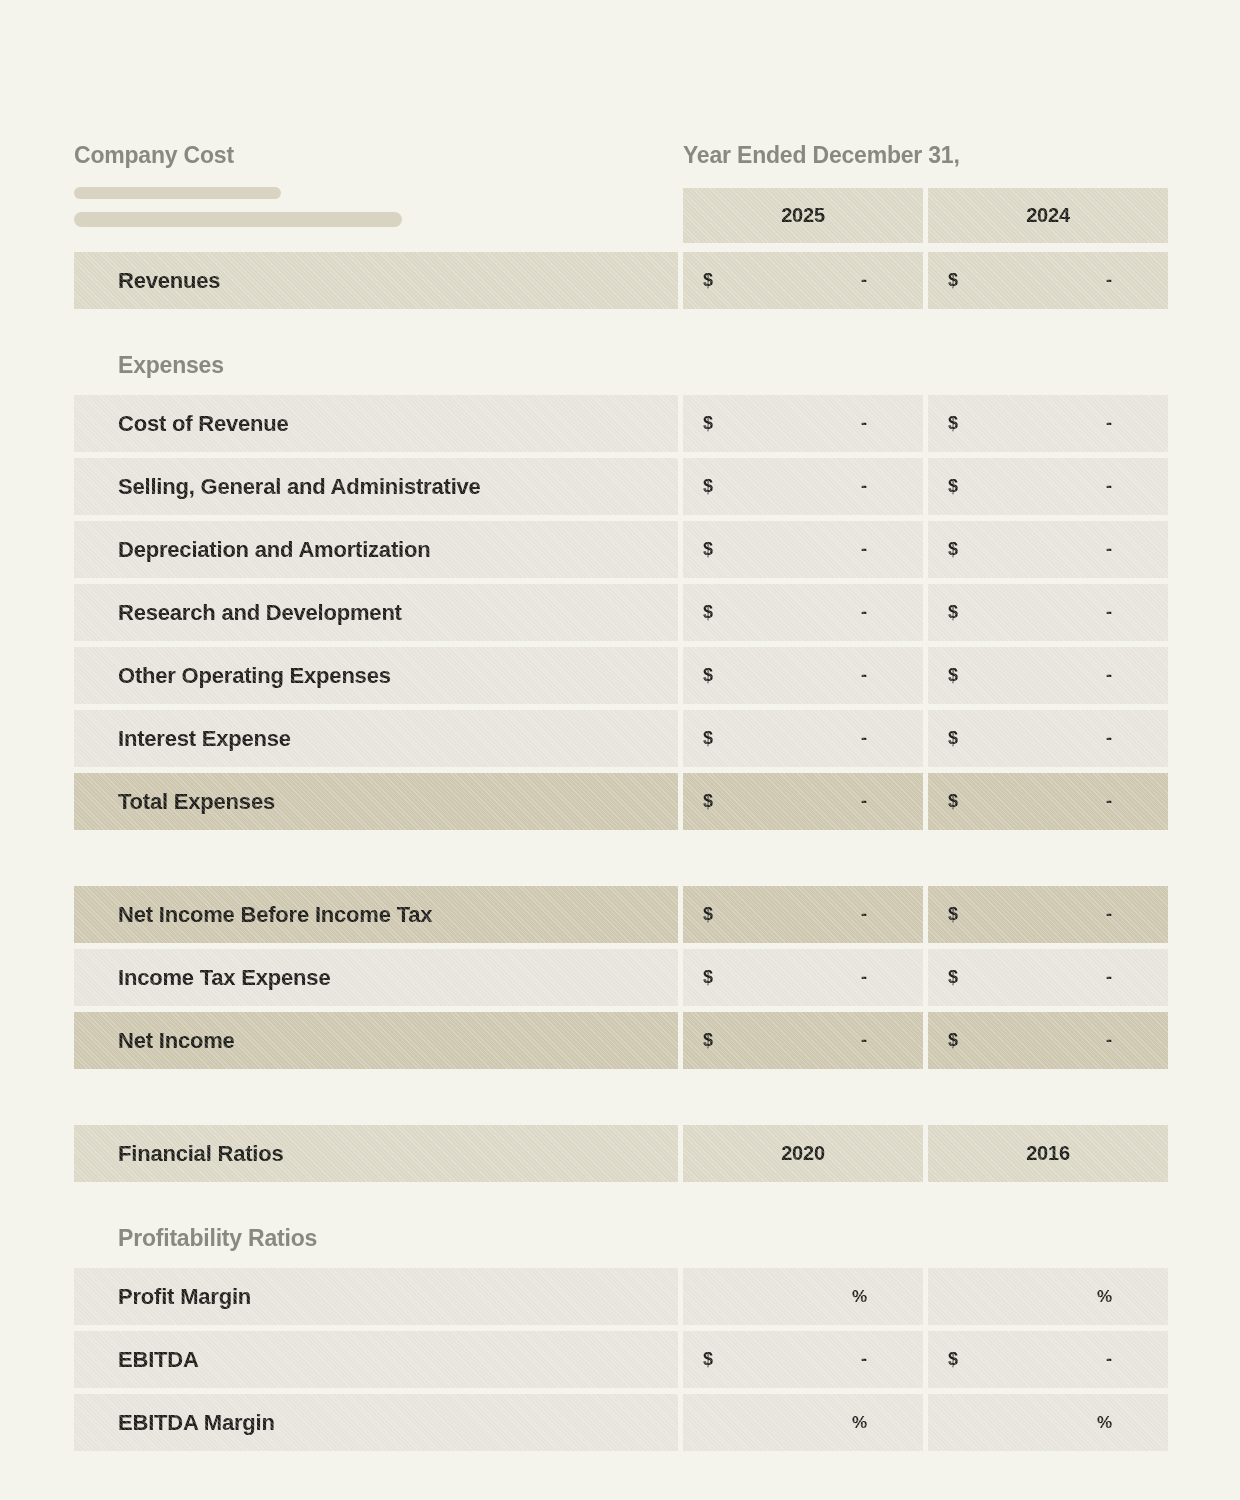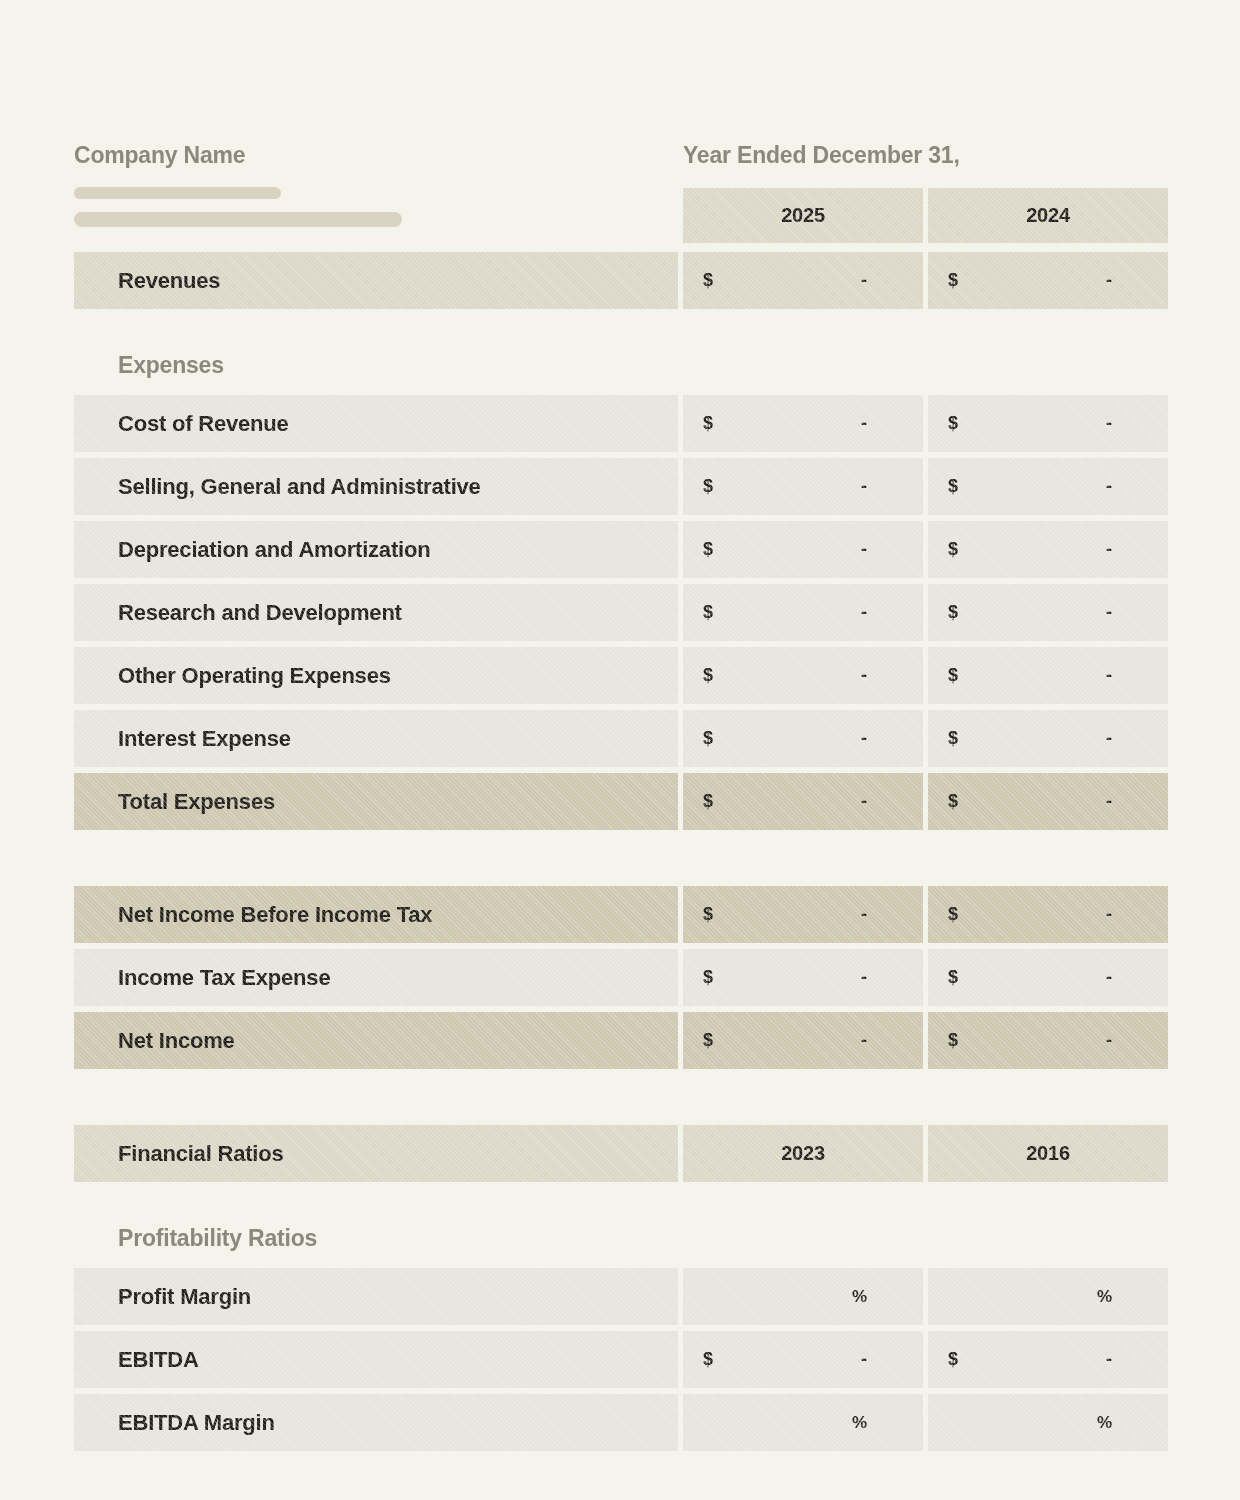--- a/index.html
+++ b/index.html
@@ -140,21 +140,21 @@
     line-height: 24px;
   }
   .section-label.tight { }
   .group-gap { margin-top: 56px; }
 </style>
 </head>
 <body>
 
 <div class="page">
 
-  <div class="company-label muted-label">Company Name</div>
+  <div class="company-label muted-label">Company Cost</div>
   <div class="pill pill1"></div>
   <div class="pill pill2"></div>
 
   <div class="period-label muted-label">Year Ended December 31,</div>
 
   <div class="year-head">
     <div class="cell year-cell">2025</div>
     <div class="cell year-cell">2024</div>
   </div>
 
@@ -307,21 +307,21 @@
             <span>$</span>
             <span>-</span>
           </div>
         </div>
       </div>
       <div class="group-gap">
         <div class="row v-tan">
           <div class="cell label-cell">
             <span>Financial Ratios</span>
           </div>
-          <div class="cell value-cell yearnum">2023</div>
+          <div class="cell value-cell yearnum">2020</div>
           <div class="cell value-cell yearnum">2016</div>
         </div>
         <div class="section-label muted-label tight">Profitability Ratios</div>
         <div class="row v-light">
           <div class="cell label-cell">
             <span>Profit Margin</span>
           </div>
           <div class="cell value-cell percent">
             <span>%</span>
           </div>

